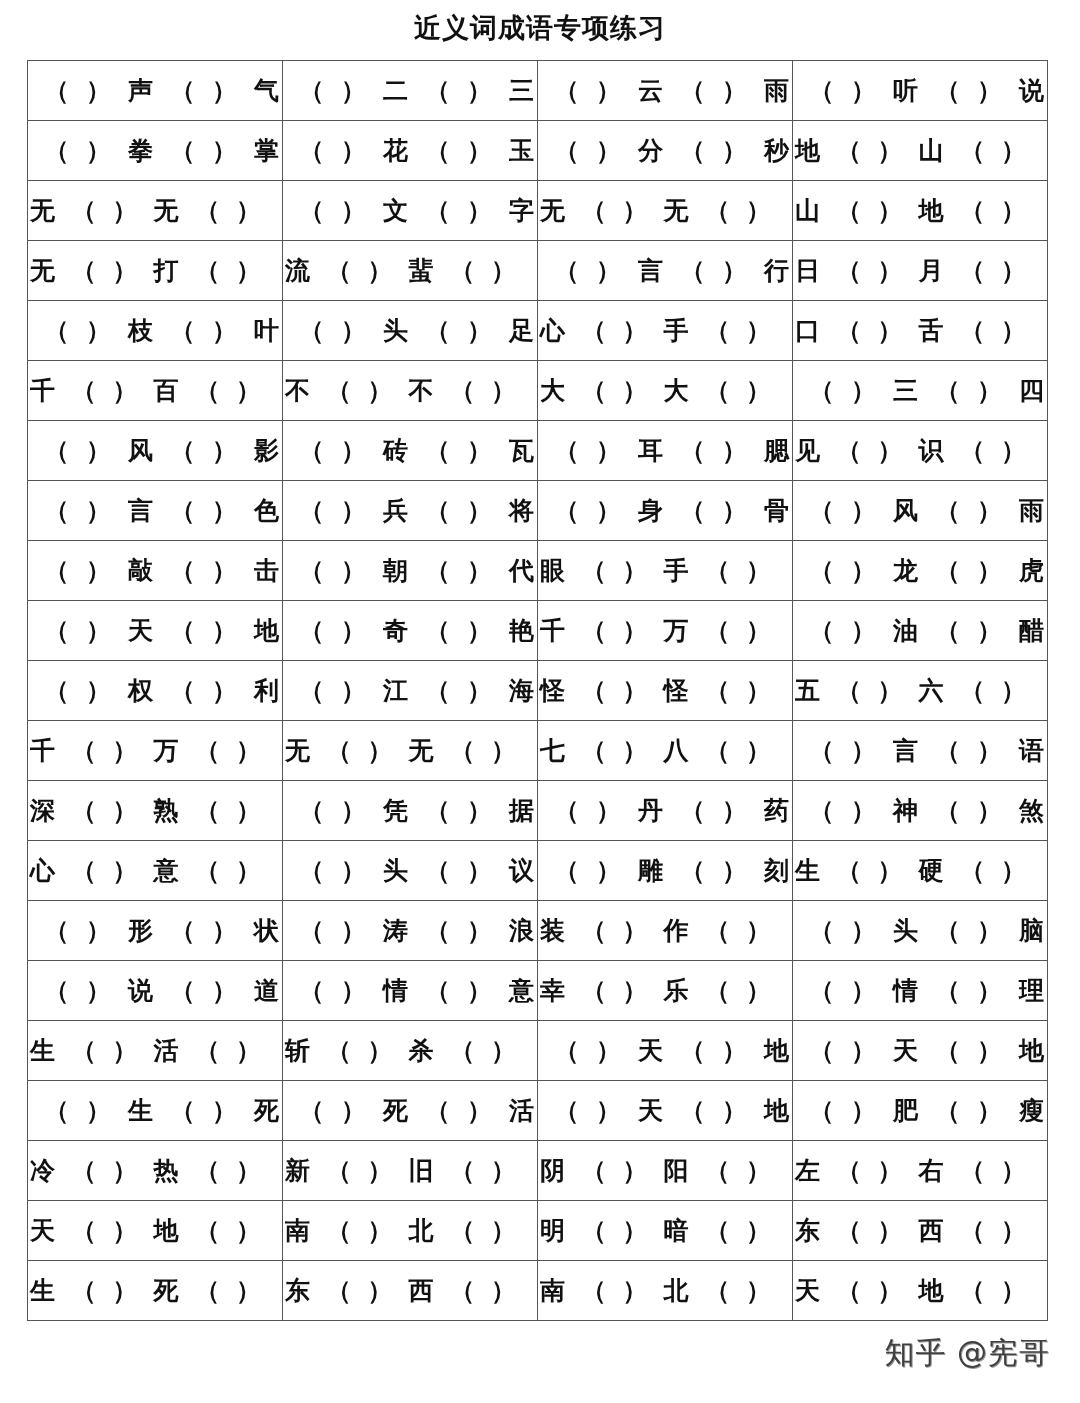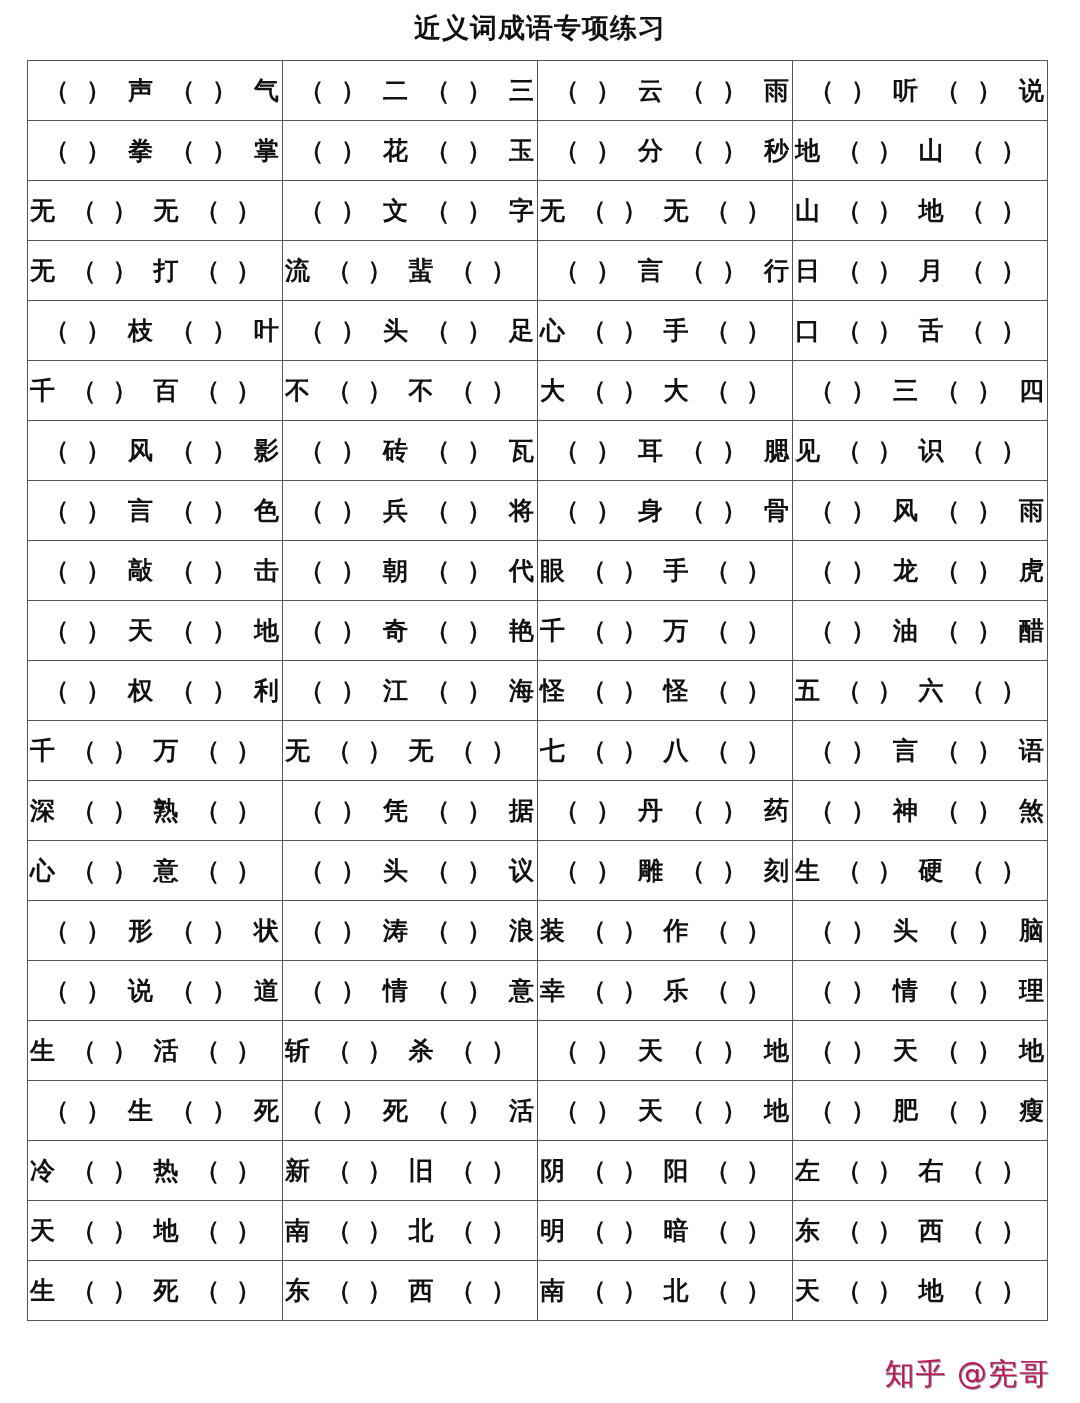--- a/index.html
+++ b/index.html
@@ -8,22 +8,22 @@
     .title { position: absolute; top: 8px; left: 0; width: 1080px; text-align: center;
       font-size: 27px; font-weight: bold; letter-spacing: 1px; line-height: 40px; }
     table.grid { position: absolute; left: 27px; top: 60px; width: 1021px;
       border-collapse: collapse; table-layout: fixed; }
     table.grid td { border: 1.5px solid #555; height: 59px; padding: 0; vertical-align: middle; }
     .cell { display: flex; width: 100%; height: 100%; align-items: center; justify-content: space-between;
       font-size: 25px; font-weight: bold; box-sizing: border-box; }
     .cell.lead { padding: 0 22px 0 2px; }
     .cell.blank { padding: 0 4px 0 16px; }
     .cell span { display: inline-block; width: 24px; text-align: center; }
-    .watermark { position: absolute; right: 30px; top: 1333px; font-size: 30px; color: #be185d;
-      text-shadow: 1px 1px 0 #9a9a9a; letter-spacing: 1px; margin-top: 21px; }
+    .watermark { position: absolute; right: 30px; top: 1333px; font-size: 30px; color: #404040;
+      text-shadow: 1px 1px 0 #9a9a9a; letter-spacing: 1px; }
   </style>
 </head>
 <body>
 
 <div class="title">近义词成语专项练习</div>
 
 <table class="grid">
   <tbody id="grid-body">
       <tr>
         <td>

